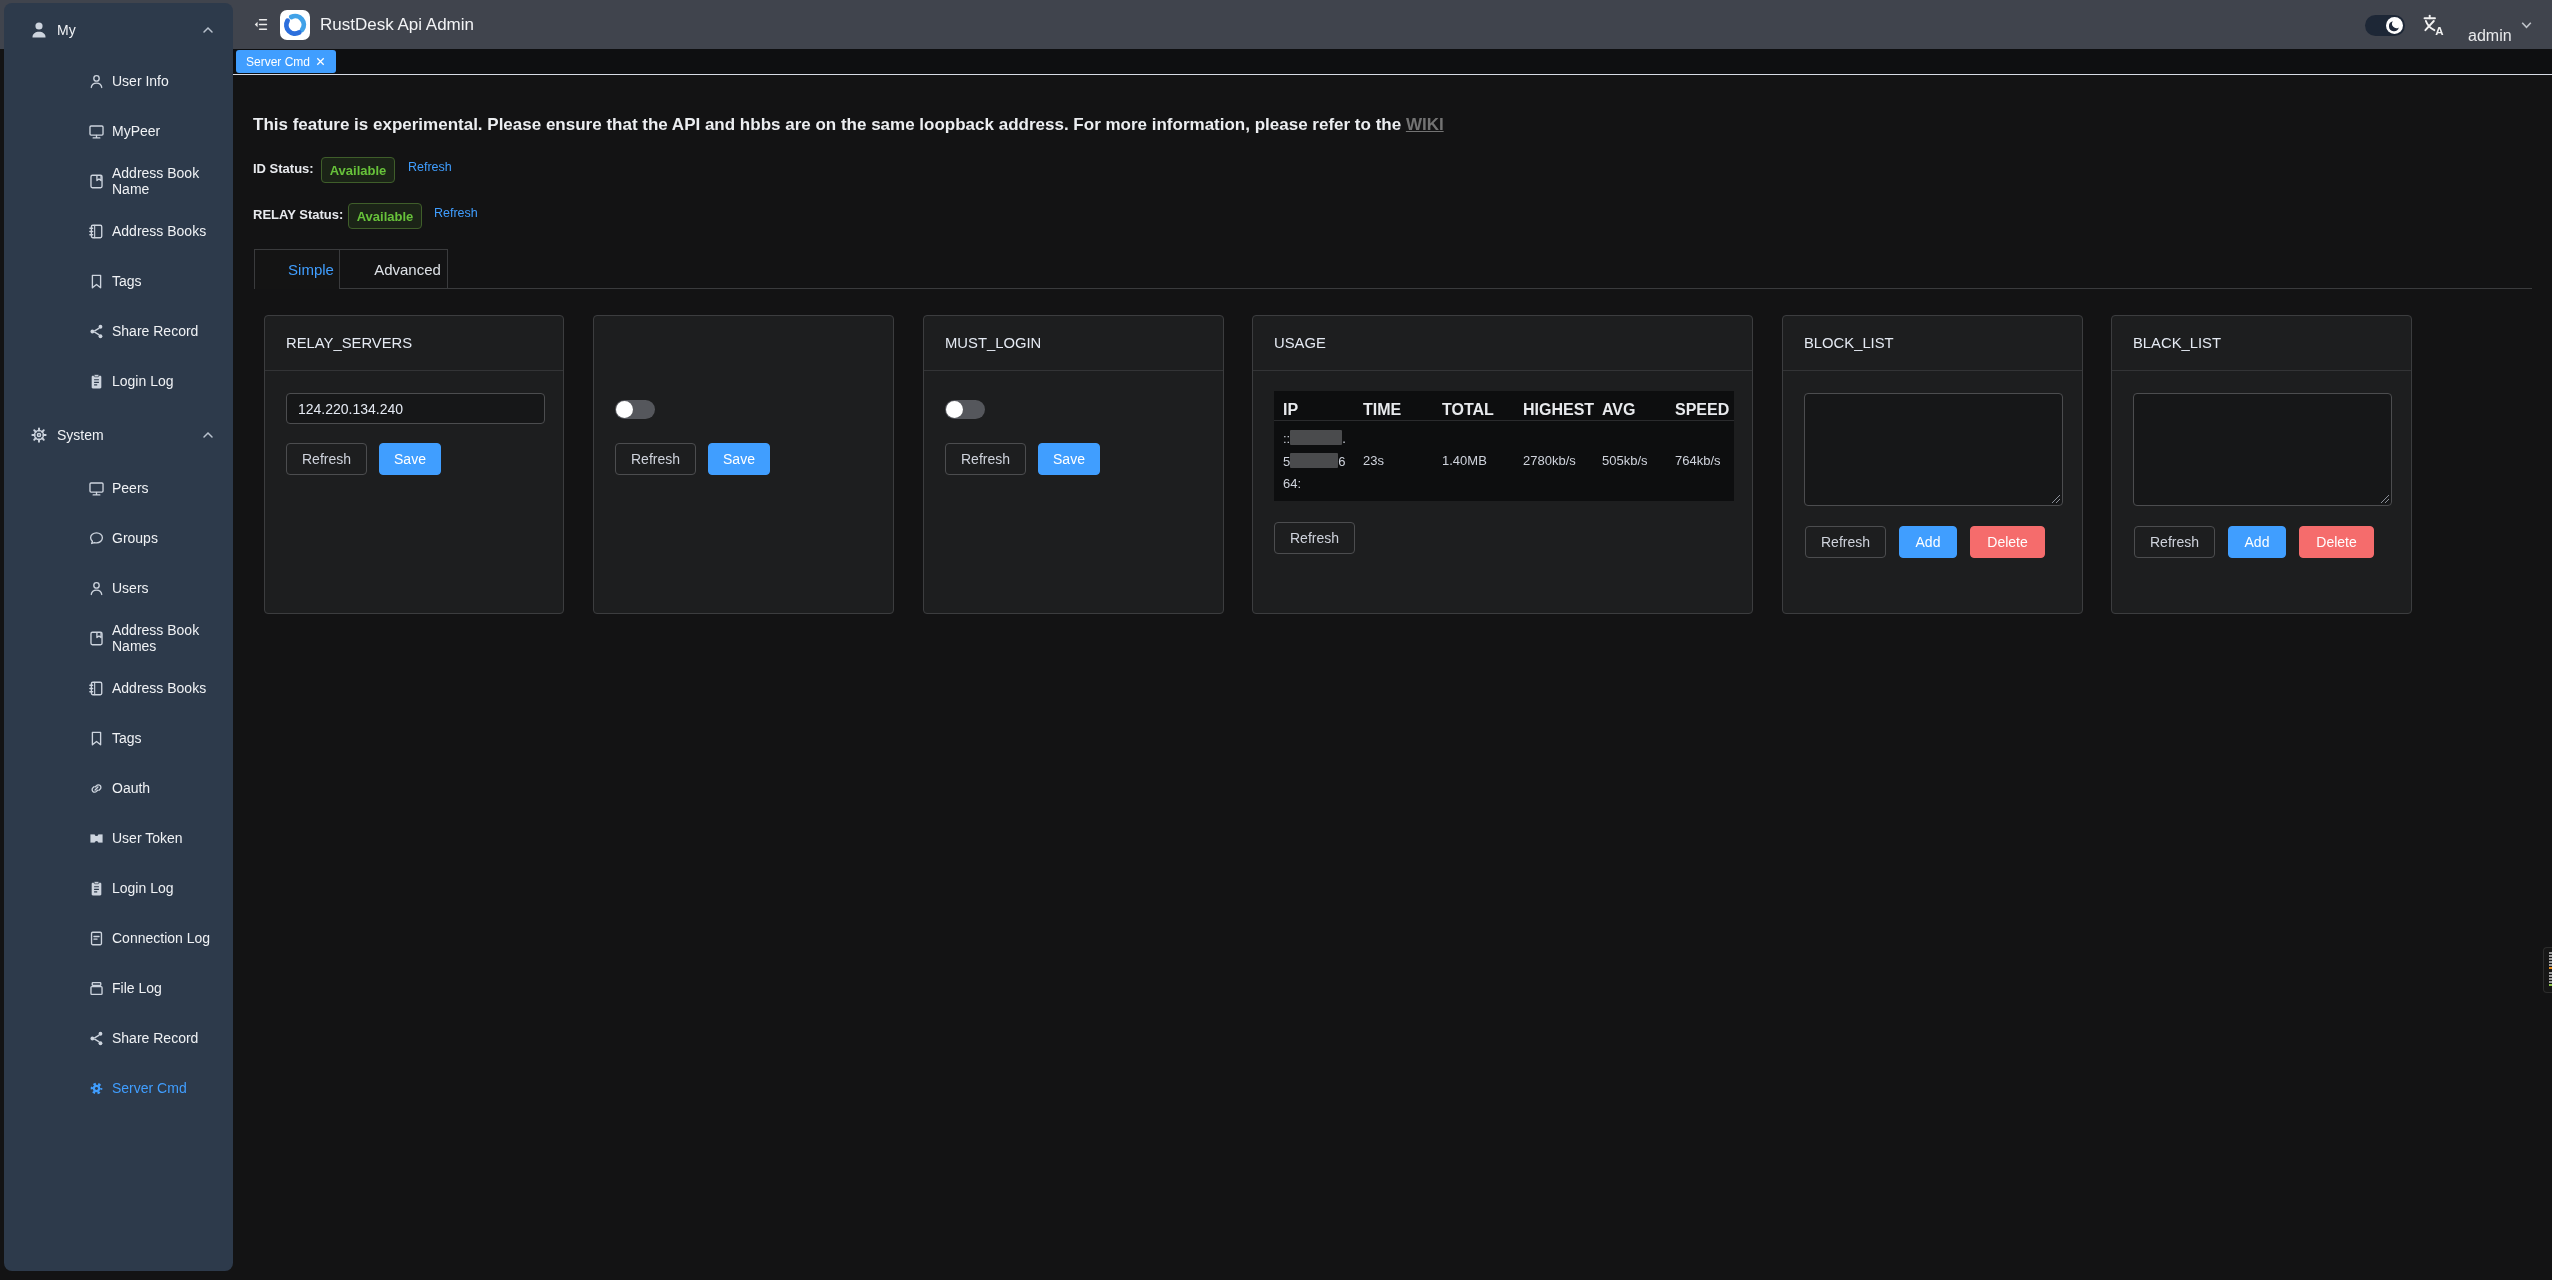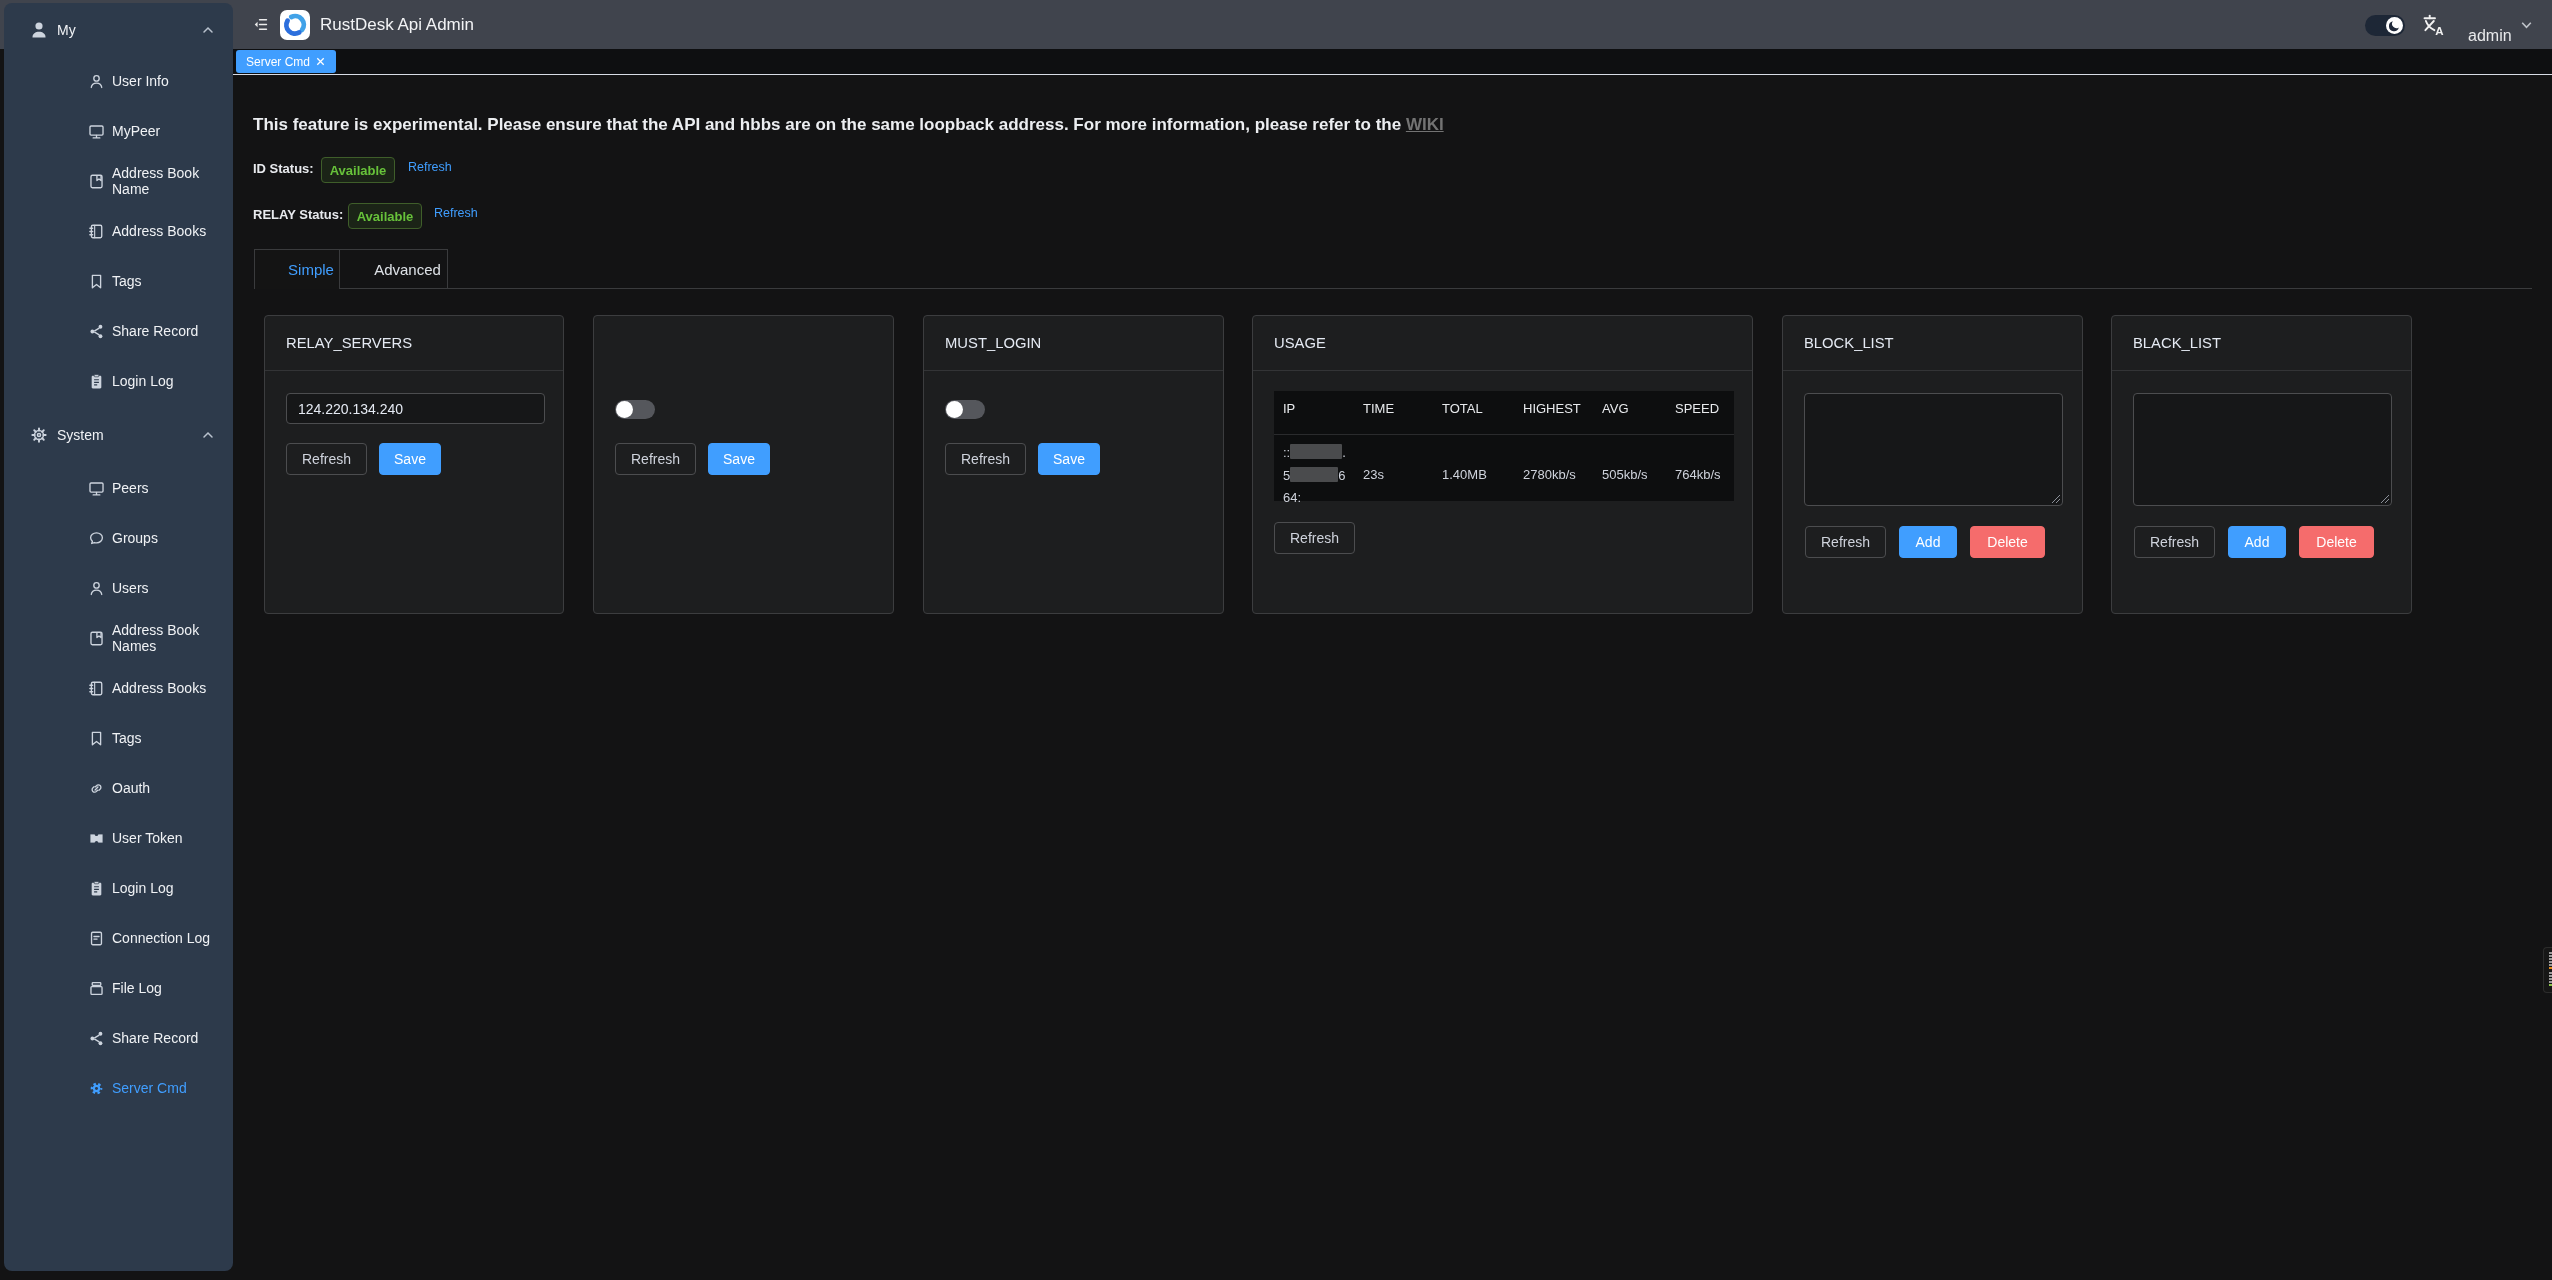--- a/index.html
+++ b/index.html
@@ -63,21 +63,21 @@
     display:flex; align-items:center; padding-left:11px; }
   .switch { position:absolute; left:21px; top:84px; width:40px; height:19px; border-radius:10px;
     background:#55575c; }
   .switch .knob { position:absolute; left:1px; top:1px; width:17px; height:17px; border-radius:50%;
     background:#fff; }
   .txa { position:absolute; left:21px; top:77px; width:259px; height:113px; border:1px solid #4c4d4f;
     border-radius:4px; background:#161718; }
   
   #utable { position:absolute; left:21px; top:75px; width:460px; height:110px; background:#0d0e0f;
     color:#cfd3dc; font-size:13px; }
-  #uhead { height:44px; border-bottom:1px solid #2a2b2d; font-weight:normal; font-size:13px;
+  #uhead { height:30px; border-bottom:1px solid #2a2b2d; font-weight:bold; font-size:16px;
     color:#e8eaed; position:relative; }
   #uhead > span, .urow > span { position:absolute; }
   .redact { display:inline-block; background:#4a4b4d; border-radius:1px; vertical-align:-2px; }
   #statsw { position:absolute; left:2543px; top:947px; width:9px; height:46px; background:#161616;
     border:1px solid #2c2c2c; border-radius:4px 0 0 4px; border-right:none; overflow:hidden; }
   #statsw i { position:absolute; left:5px; width:4px; height:2px; background:#9a9a9a; }
 </style>
 </head>
 <body>
 <div id="topbar">

